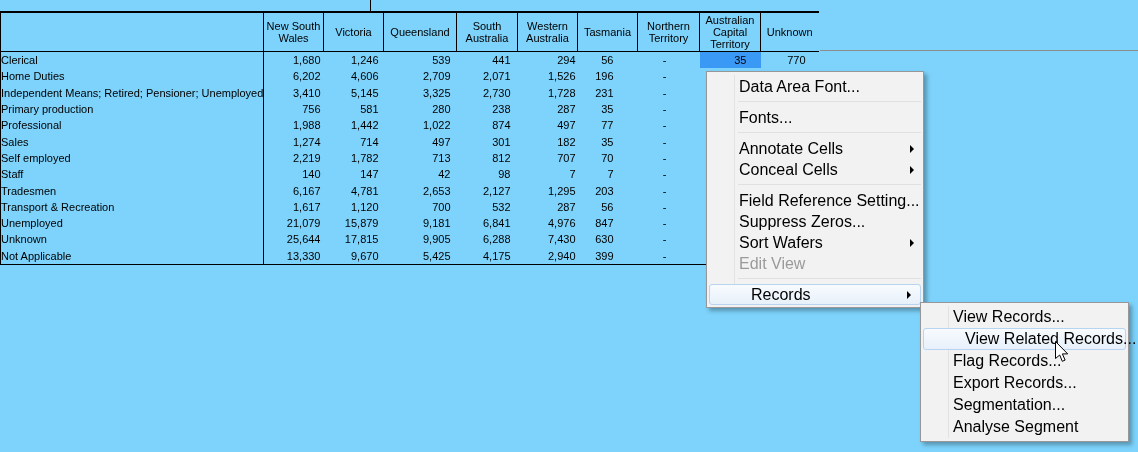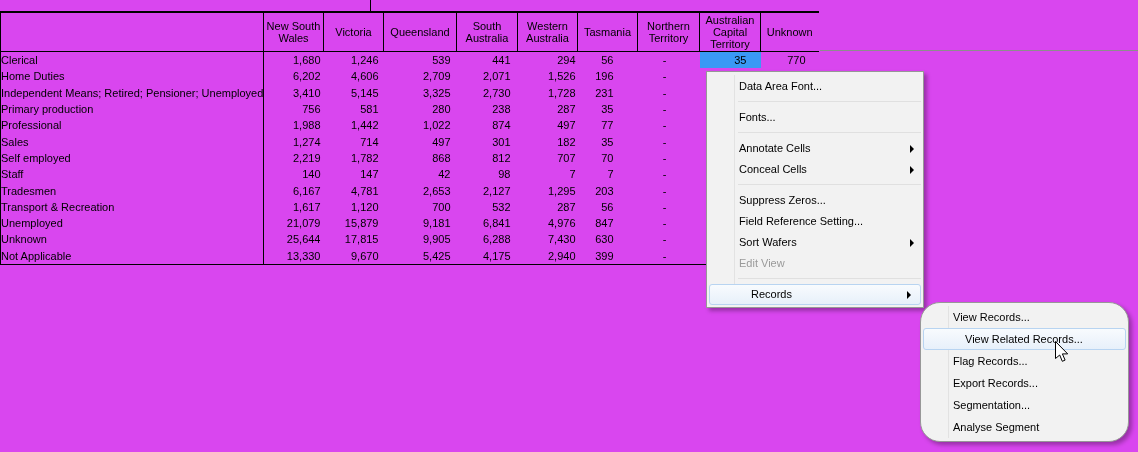--- a/index.html
+++ b/index.html
@@ -1,16 +1,16 @@
 <!DOCTYPE html>
 <html><head>
 <meta charset="utf-8">
 <style>
   html,body{margin:0;padding:0;background:#fff;}
-  .screen{position:relative;width:1138px;height:452px;background:#d946ef;overflow:hidden;
+  .screen{position:relative;width:1138px;height:452px;background:#7dd3fc;overflow:hidden;
           font-family:"Liberation Sans",sans-serif;}
 
   
   .topband-vline{position:absolute;left:370px;top:0;width:1px;height:11px;background:#000;}
 
   
   table.xtab{position:absolute;left:0;top:11px;width:818px;border-collapse:collapse;
              table-layout:fixed;border-top:2px solid #000;border-left:1px solid #000;
              border-bottom:1px solid #000;}
   table.xtab th{font-weight:normal;font-size:11px;line-height:12px;text-align:center;
@@ -29,22 +29,22 @@
   td.selected{background:#3A99F5;color:#fff;}
 
   
   .gray-divider{position:absolute;left:820px;top:50px;width:318px;height:1px;background:#8d8d8d;}
 
   
   .menu{position:absolute;background:#F2F2F2;border:1px solid #979797;
         box-shadow:3px 3px 4px rgba(0,0,0,0.3);box-sizing:border-box;z-index:10;}
   .menu .gutterline{position:absolute;left:27px;top:3px;bottom:3px;width:1px;background:#E2E2E2;}
   .menu-main{left:706px;top:71px;width:218px;padding:4px 0 2px 0;}
-  .menu-sub{left:920px;top:302px;width:209px;padding:3px 0;z-index:11;border-radius:20px;}
-  .menu-item{position:relative;height:21px;line-height:21px;font-size:11px;color:#000;
+  .menu-sub{left:920px;top:302px;width:209px;padding:3px 0;z-index:11;}
+  .menu-item{position:relative;height:21px;line-height:21px;font-size:16px;color:#000;
              padding-left:32px;white-space:nowrap;}
   .menu-sub .menu-item{height:22px;line-height:22px;}
   .menu-item.disabled{color:#9a9a9a;}
   .menu-item.highlighted{margin:0 2px;padding-left:41px;height:19px;line-height:19px;
              border:1px solid #b8d4f1;border-radius:3px;
              background:linear-gradient(180deg,#f8fbfe 0%,#e7f0fa 100%);}
   .menu-sub .menu-item.highlighted{height:20px;line-height:20px;}
   .menu-sep{height:1px;background:#E0E0E0;margin:4px 2px 5px 31px;}
   .arrow{position:absolute;right:9px;top:50%;margin-top:-4px;width:0;height:0;
          border-left:4px solid #000;border-top:4px solid transparent;
@@ -156,21 +156,21 @@
           <td class="num c4">182</td>
           <td class="num c5">35</td>
           <td class="num c6">-</td>
           <td class="num c7"></td>
           <td class="num c8"></td>
         </tr>
         <tr>
           <td class="rowlabel">Self employed</td>
           <td class="num c0">2,219</td>
           <td class="num c1">1,782</td>
-          <td class="num c2">868</td>
+          <td class="num c2">713</td>
           <td class="num c3">812</td>
           <td class="num c4">707</td>
           <td class="num c5">70</td>
           <td class="num c6">-</td>
           <td class="num c7"></td>
           <td class="num c8"></td>
         </tr>
         <tr>
           <td class="rowlabel">Staff</td>
           <td class="num c0">140</td>
@@ -250,22 +250,22 @@
 
   <div class="menu menu-main" id="context-menu">
     <div class="gutterline"></div>
   <div class="menu-item">Data Area Font...</div>
       <div class="menu-sep"></div>
       <div class="menu-item">Fonts...</div>
       <div class="menu-sep"></div>
       <div class="menu-item">Annotate Cells<span class="arrow"></span></div>
       <div class="menu-item">Conceal Cells<span class="arrow"></span></div>
       <div class="menu-sep"></div>
+      <div class="menu-item">Field Reference Setting...</div>
       <div class="menu-item">Suppress Zeros...</div>
-      <div class="menu-item">Field Reference Setting...</div>
       <div class="menu-item">Sort Wafers<span class="arrow"></span></div>
       <div class="menu-item disabled">Edit View</div>
       <div class="menu-sep"></div>
       <div class="menu-item highlighted">Records<span class="arrow"></span></div>
     </div>
 
   <div class="menu menu-sub" id="records-submenu">
     <div class="gutterline"></div>
   <div class="menu-item">View Records...</div>
       <div class="menu-item highlighted">View Related Records...</div>

